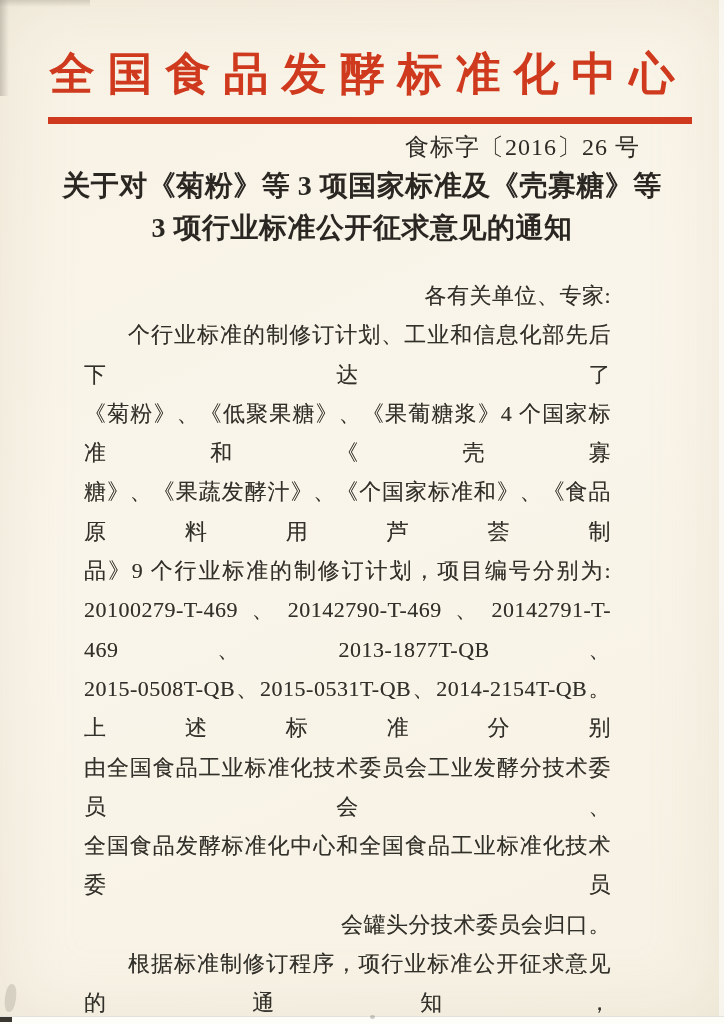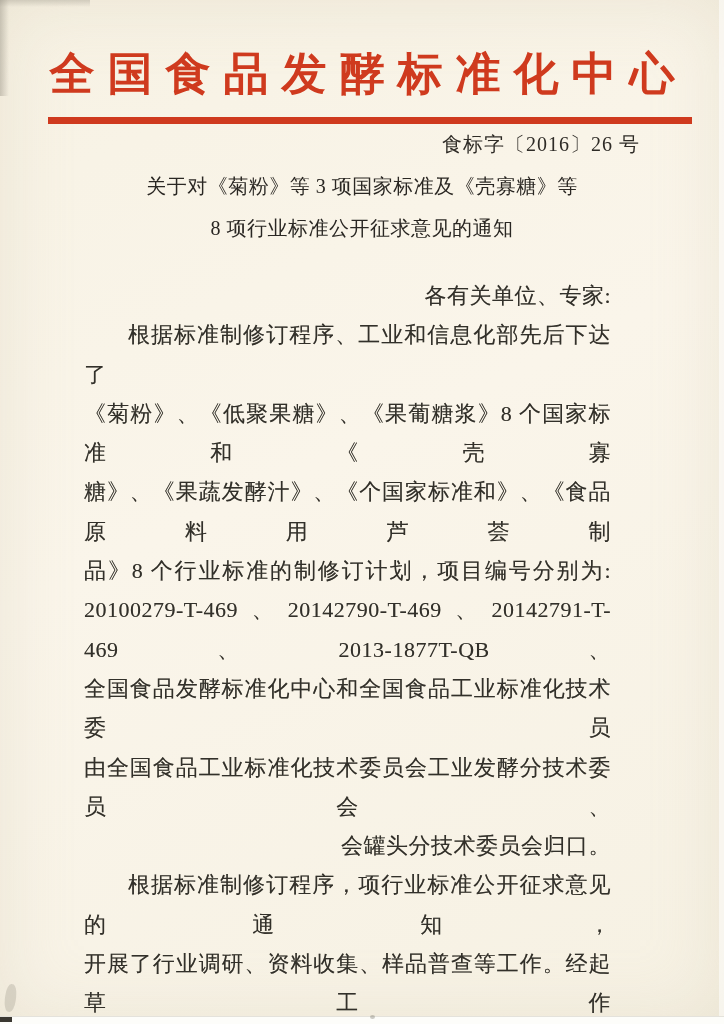--- a/index.html
+++ b/index.html
@@ -36,33 +36,33 @@
     top: 117px;
     left: 48px;
     width: 644px;
     height: 7px;
     background: var(--accent, #cf3a1e);
   }
   .doc-number {
     position: absolute;
     top: 131px;
     right: 84px;
-    font-size: 20px;
+    font-size: 24px;
     letter-spacing: 1px;
     color: #2e2b26;
     white-space: nowrap;
   }
   .title {
     position: absolute;
     top: 165px;
     left: 0;
     right: 0;
     text-align: center;
-    font-size: 20px;
-    font-weight: 400;
+    font-size: 28px;
+    font-weight: 700;
     line-height: 42px;
     letter-spacing: 0.5px;
     color: #2a2723;
   }
   .body-text {
     position: absolute;
     top: 276px;
     left: 84px;
     width: 527px;
     font-size: 22px;
@@ -118,32 +118,33 @@
 <div class="paper">
 
   <div class="org-name">全国食品发酵标准化中心</div>
 
   <div class="red-rule"></div>
 
   <div class="doc-number">食标字〔2016〕26 号</div>
 
   <div class="title">
     <div>关于对《菊粉》等 3 项国家标准及《壳寡糖》等</div>
-    <div>8 项行业标准公开征求意见的通知</div>
+    <div>3 项行业标准公开征求意见的通知</div>
   </div>
 
   <div class="body-text">
     <div class="line">各有关单位、专家:</div>
-    <div class="line indent fill">根据标准制修订程序、工业和信息化部先后下达了</div>
-    <div class="line fill">《菊粉》、《低聚果糖》、《果葡糖浆》8 个国家标准和《壳寡</div>
+    <div class="line indent fill">个行业标准的制修订计划、工业和信息化部先后下达了</div>
+    <div class="line fill">《菊粉》、《低聚果糖》、《果葡糖浆》4 个国家标准和《壳寡</div>
     <div class="line fill">糖》、《果蔬发酵汁》、《个国家标准和》、《食品原料用芦荟制</div>
-    <div class="line fill">品》8 个行业标准的制修订计划，项目编号分别为:</div>
+    <div class="line fill">品》9 个行业标准的制修订计划，项目编号分别为:</div>
     <div class="line fill">20100279-T-469、20142790-T-469、20142791-T-469、2013-1877T-QB、</div>
+    <div class="line fill">2015-0508T-QB、2015-0531T-QB、2014-2154T-QB。上述标准分别</div>
+    <div class="line fill">由全国食品工业标准化技术委员会工业发酵分技术委员会、</div>
     <div class="line fill">全国食品发酵标准化中心和全国食品工业标准化技术委员</div>
-    <div class="line fill">由全国食品工业标准化技术委员会工业发酵分技术委员会、</div>
     <div class="line">会罐头分技术委员会归口。</div>
     <div class="line indent fill">根据标准制修订程序，项行业标准公开征求意见的通知，</div>
     <div class="line fill">开展了行业调研、资料收集、样品普查等工作。经起草工作</div>
 
   </div>
 
   <div class="edge-left-tl"></div>
   <div class="edge-top-tl"></div>
   <div class="edge-right-light"></div>
   <div class="smudge-left"></div>

